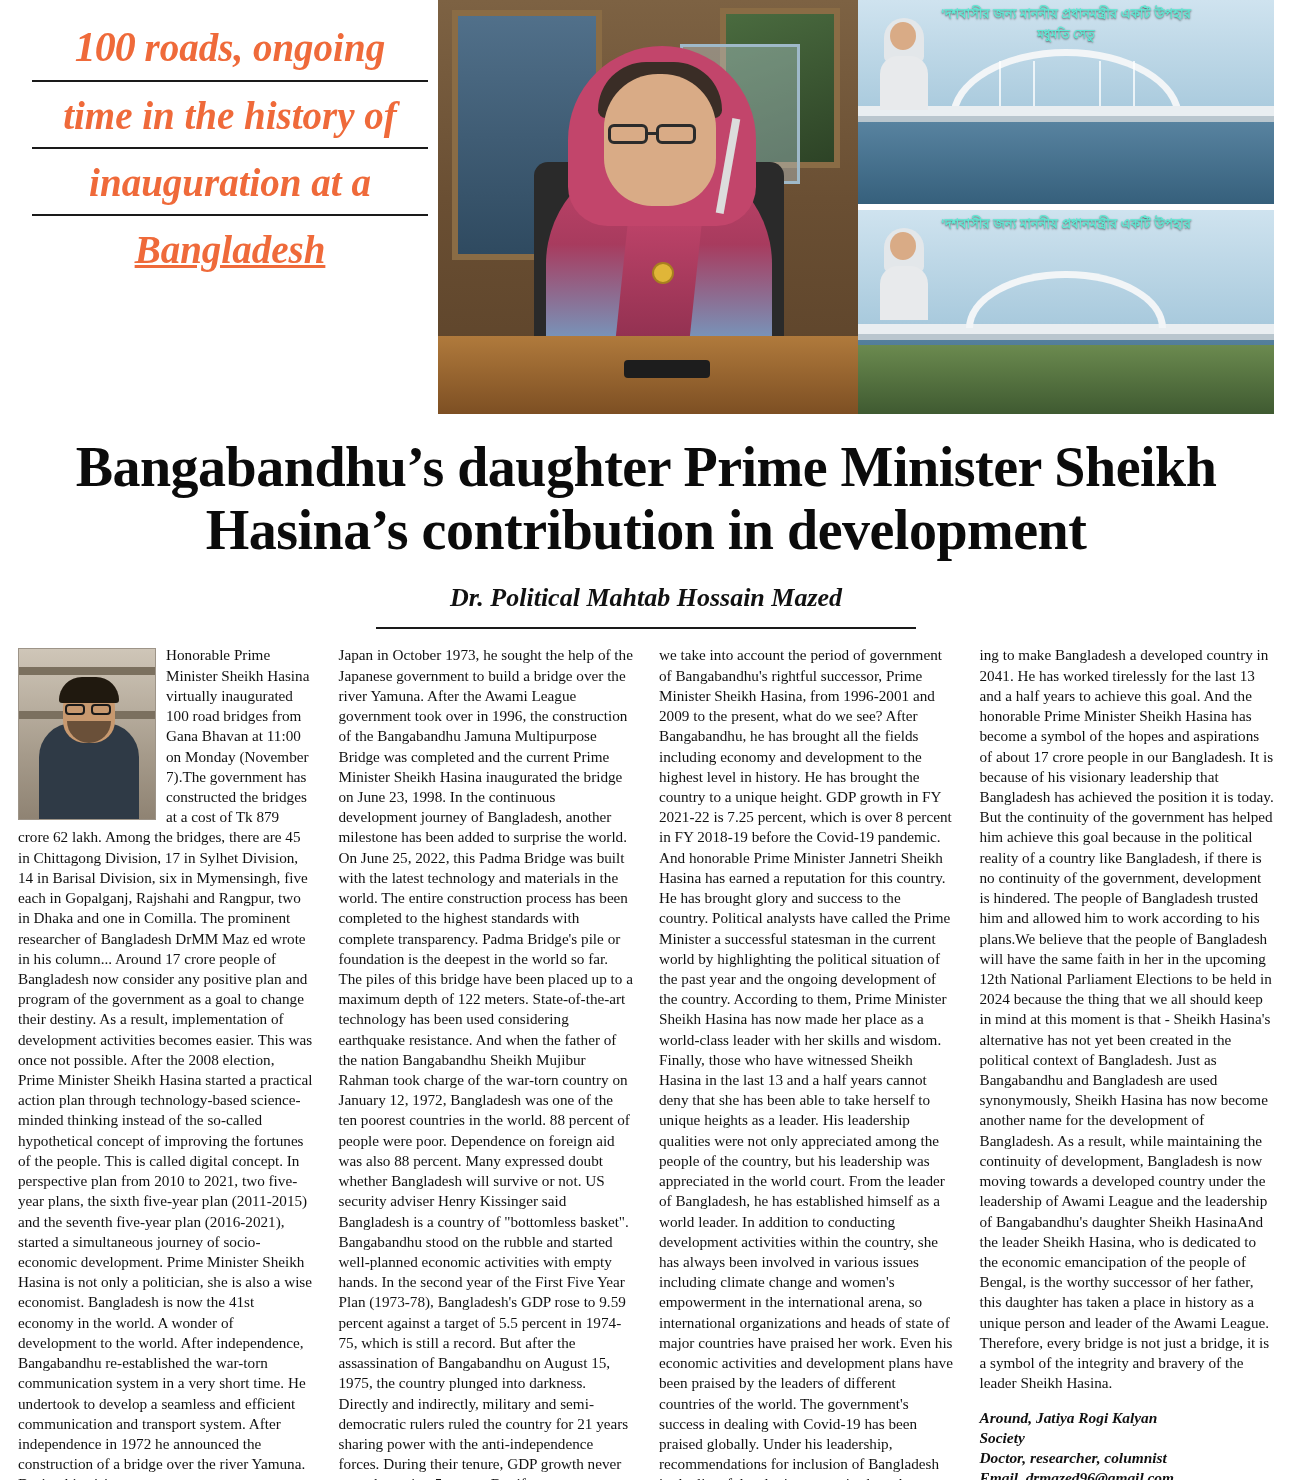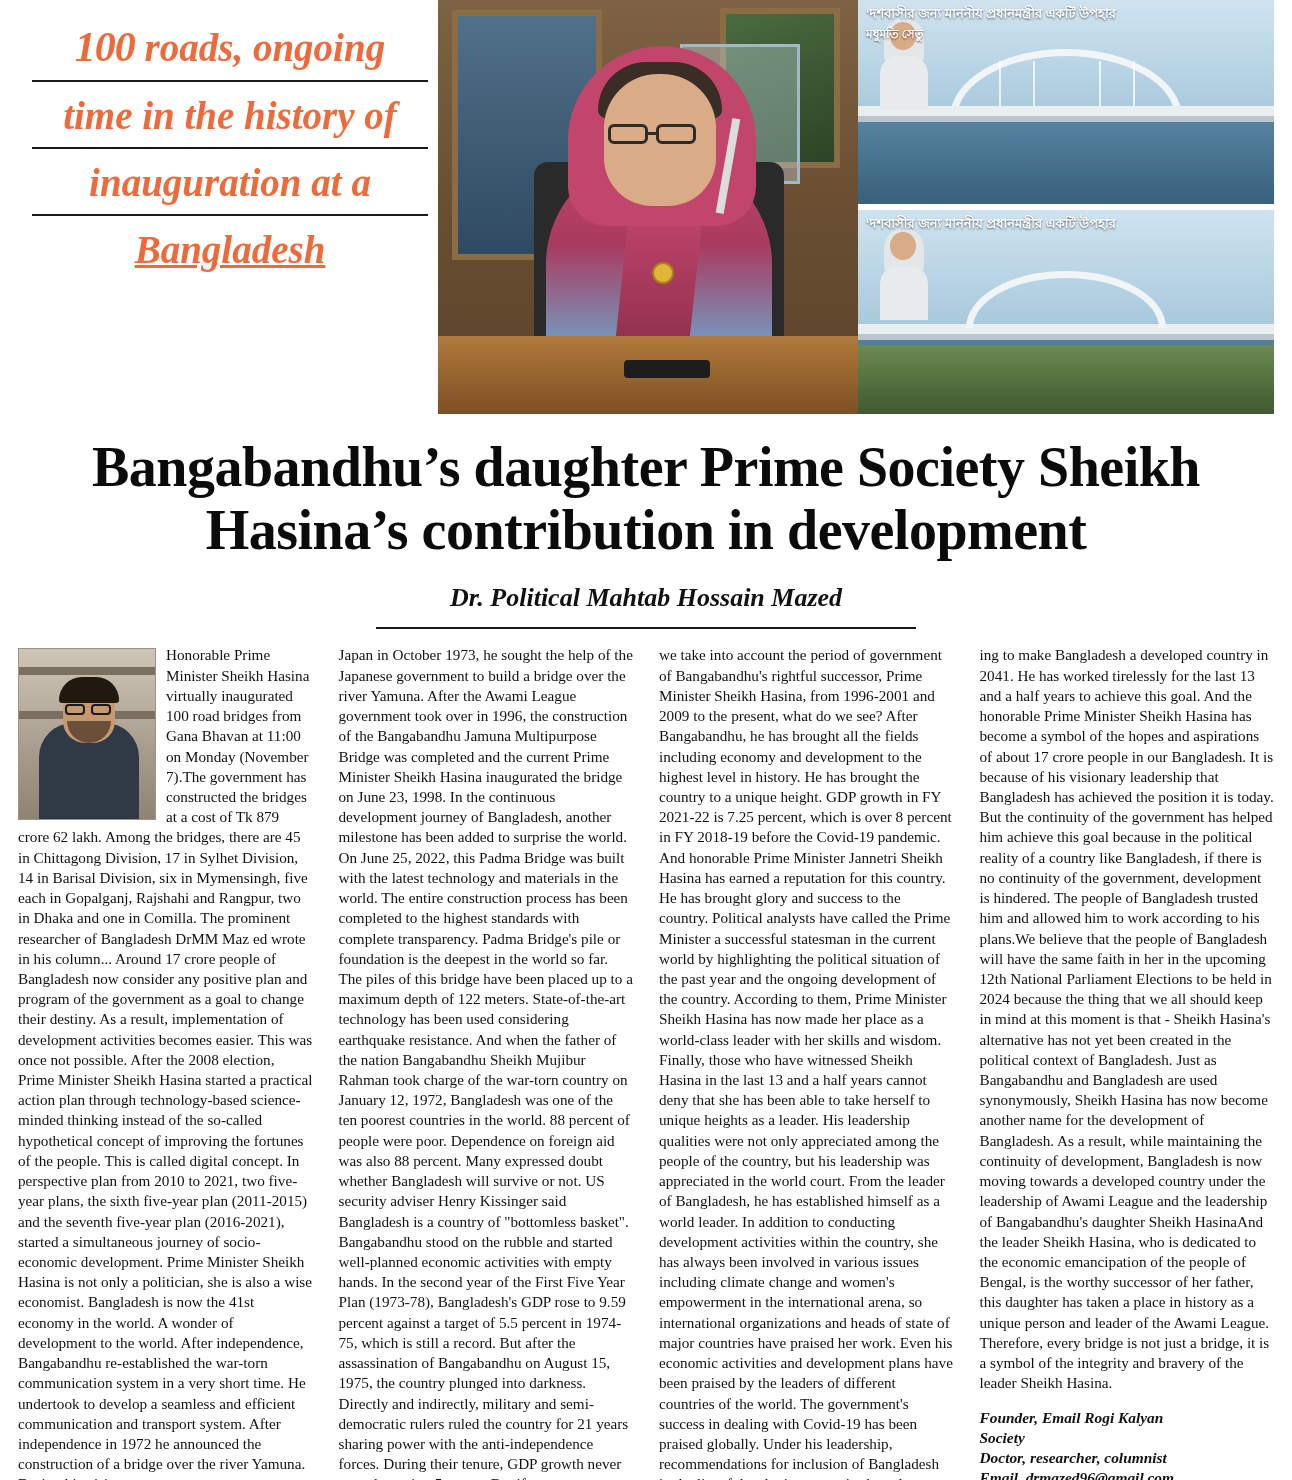--- a/index.html
+++ b/index.html
@@ -127,21 +127,21 @@
   .bridge-land { position: absolute; left: 0; bottom: 0; width: 100%; height: 28%; background: linear-gradient(180deg,#5d7c4a,#3e5a31); }
   .bridge-deck { position: absolute; left: 0; top: 52%; width: 100%; height: 10px; background: #e9eef1; box-shadow: 0 6px 0 #b9c6ce; }
   .bridge-arch {
     position: absolute; left: 22%; top: 24%; width: 56%; height: 34%;
     border: 7px solid #f2f5f7; border-bottom: none; border-radius: 50% 50% 0 0 / 100% 100% 0 0;
   }
   .bridge-cable { position: absolute; top: 30%; width: 2px; height: 24%; background: rgba(255,255,255,.75); }
   .bridge-banner {
     position: absolute; left: 0; top: 0; width: 100%; padding: 4px 8px;
     font-family: "Liberation Sans", sans-serif; font-size: 13px; font-weight: 700;
-    color: #ffffff; text-shadow: 0 1px 2px rgba(0,0,0,.6); text-align: left;
+    color: #5eead4; text-shadow: 0 1px 2px rgba(0,0,0,.6); text-align: center;
   }
   .bridge-banner .l2 { display: block; font-size: 12px; }
   .bridge-person {
     position: absolute; left: 16px; top: 22px; width: 58px; height: 86px;
   }
   .bp-head { position:absolute; left: 16px; top: 0; width: 26px; height: 28px; border-radius: 50%; background: #d9ab86; }
   .bp-veil { position:absolute; left: 10px; top: -4px; width: 40px; height: 44px; border-radius: 22px 22px 6px 6px; background: #e3e7ea; }
   .bp-body { position:absolute; left: 6px; top: 34px; width: 48px; height: 54px; border-radius: 18px 18px 0 0; background: #e8eaec; }
 
   
@@ -273,21 +273,21 @@
           <div class="bp-body"></div>
         </div>
         <div class="bridge-banner">
           <span>‘দশবাসীর জন্য মাননীয় প্রধানমন্ত্রীর একটি উপহার</span>
         </div>
       </div>
 
     </div>
   </div>
 
-  <div class="headline">Bangabandhu’s daughter Prime Society Sheikh Hasina’s contribution in development</div>
+  <div class="headline">Bangabandhu’s daughter Prime Minister Sheikh Hasina’s contribution in development</div>
   <div class="byline">Dr. Political Mahtab Hossain Mazed</div>
   <div class="byline-rule"></div>
 
   <div class="columns">
 
     <div class="col">
       <div class="author-photo">
         <div class="ap-bg"></div>
         <div class="ap-shelf"></div>
         <div class="ap-shelf2"></div>
@@ -308,21 +308,21 @@
     </div>
 
     <div class="col">
       <p>we take into account the period of government of Bangabandhu's rightful successor, Prime Minister Sheikh Hasina, from 1996-2001 and 2009 to the present, what do we see? After Bangabandhu, he has brought all the fields including economy and development to the highest level in history. He has brought the country to a unique height. GDP growth in FY 2021-22 is 7.25 percent, which is over 8 percent in FY 2018-19 before the Covid-19 pandemic. And honorable Prime Minister Jannetri Sheikh Hasina has earned a reputation for this country. He has brought glory and success to the country. Political analysts have called the Prime Minister a successful statesman in the current world by highlighting the political situation of the past year and the ongoing development of the country.
 According to them, Prime Minister Sheikh Hasina has now made her place as a world-class leader with her skills and wisdom. Finally, those who have witnessed Sheikh Hasina in the last 13 and a half years cannot deny that she has been able to take herself to unique heights as a leader. His leadership qualities were not only appreciated among the people of the country, but his leadership was appreciated in the world court. From the leader of Bangladesh, he has established himself as a world leader. In addition to conducting development activities within the country, she has always been involved in various issues including climate change and women's empowerment in the international arena, so international organizations and heads of state of major countries have praised her work. Even his economic activities and development plans have been praised by the leaders of different countries of the world. The government's success in dealing with Covid-19 has been praised globally. Under his leadership, recommendations for inclusion of Bangladesh in the list of developing countries have been received. Sheikh Hasina's government is try-</p>
     </div>
 
     <div class="col">
       <p>ing to make Bangladesh a developed country in 2041. He has worked tirelessly for the last 13 and a half years to achieve this goal. And the honorable Prime Minister Sheikh Hasina has become a symbol of the hopes and aspirations of about 17 crore people in our Bangladesh. It is because of his visionary leadership that Bangladesh has achieved the position it is today. But the continuity of the government has helped him achieve this goal because in the political reality of a country like Bangladesh, if there is no continuity of the government, development is hindered. The people of Bangladesh trusted him and allowed him to work according to his plans.We believe that the people of Bangladesh will have the same faith in her in the upcoming 12th National Parliament Elections to be held in 2024 because the thing that we all should keep in mind at this moment is that - Sheikh Hasina's alternative has not yet been created in the political context of Bangladesh. Just as Bangabandhu and Bangladesh are used synonymously, Sheikh Hasina has now become another name for the development of Bangladesh. As a result, while maintaining the continuity of development, Bangladesh is now moving towards a developed country under the leadership of Awami League and the leadership of Bangabandhu's daughter Sheikh HasinaAnd the leader Sheikh Hasina, who is dedicated to the economic emancipation of the people of Bengal, is the worthy successor of her father, this daughter has taken a place in history as a unique person and leader of the Awami League. Therefore, every bridge is not just a bridge, it is a symbol of the integrity and bravery of the leader Sheikh Hasina.</p>
       <div class="signoff">
-        <div>Founder, Email Rogi Kalyan</div>
+        <div>Around, Jatiya Rogi Kalyan</div>
         <div>Society</div>
         <div>Doctor, researcher, columnist</div>
         <div>Email, drmazed96@gmail.com</div>
       </div>
     </div>
 
   </div>
 </div>
 
 </body></html>

